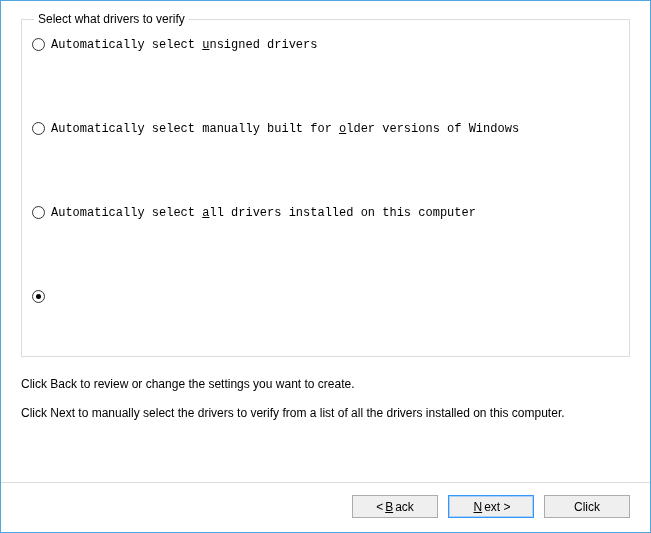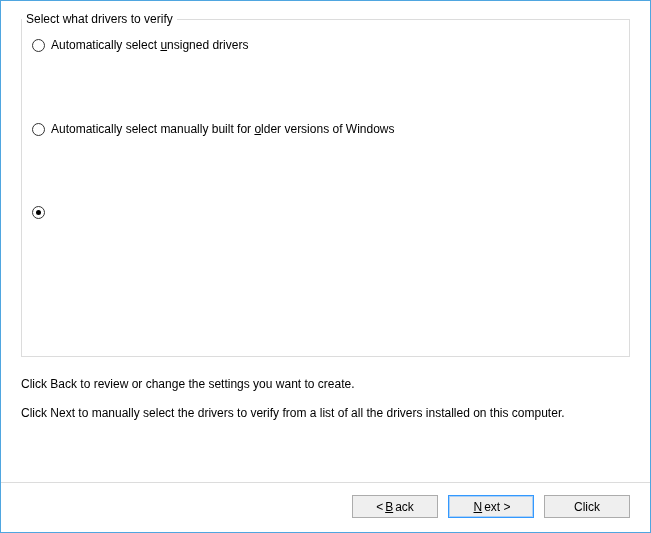--- a/index.html
+++ b/index.html
@@ -61,32 +61,33 @@
     }
     .groupbox {
       position: relative;
       border: 1px solid #dcdcdc;
       padding: 18px 10px 10px 10px;
       height: 338px;
     }
     .groupbox-legend {
       position: absolute;
       top: -8px;
-      left: 0;
+      left: 12px;
       background: #fff;
       padding: 0 4px;
       font-size: 12px;
       color: #000;
     }
     .radio-row {
       display: flex;
-      align-items: flex-end;
+      align-items: flex-start;
       gap: 6px;
       cursor: pointer;
       margin-bottom: 70px;
+      font-family: Liberation Mono, monospace;
     }
     .radio-row:last-child { margin-bottom: 0; }
     .radio {
       width: 13px;
       height: 13px;
       border: 1px solid #333;
       border-radius: 50%;
       display: inline-flex;
       align-items: center;
       justify-content: center;
@@ -160,20 +161,26 @@
         </span>
       </label>
 
       <label class="radio-row">
         <span class="radio"></span>
         <span class="radio-label">
           <span>Automatically select manually built for </span><span class="mn">o</span><span>lder versions of Windows</span>
         </span>
       </label>
 
+      <label class="radio-row">
+        <span class="radio"></span>
+        <span class="radio-label">
+          <span>Automatically select </span><span class="mn">a</span><span>ll drivers installed on this computer</span>
+        </span>
+      </label>
 
       <label class="radio-row">
         <span class="radio checked"></span>
       </label>
     </div>
 
     <div class="desc">
       <p>Click Back to review or change the settings you want to create.</p>
       <p>Click Next to manually select the drivers to verify from a list of all the drivers installed on this computer.</p>
     </div>

